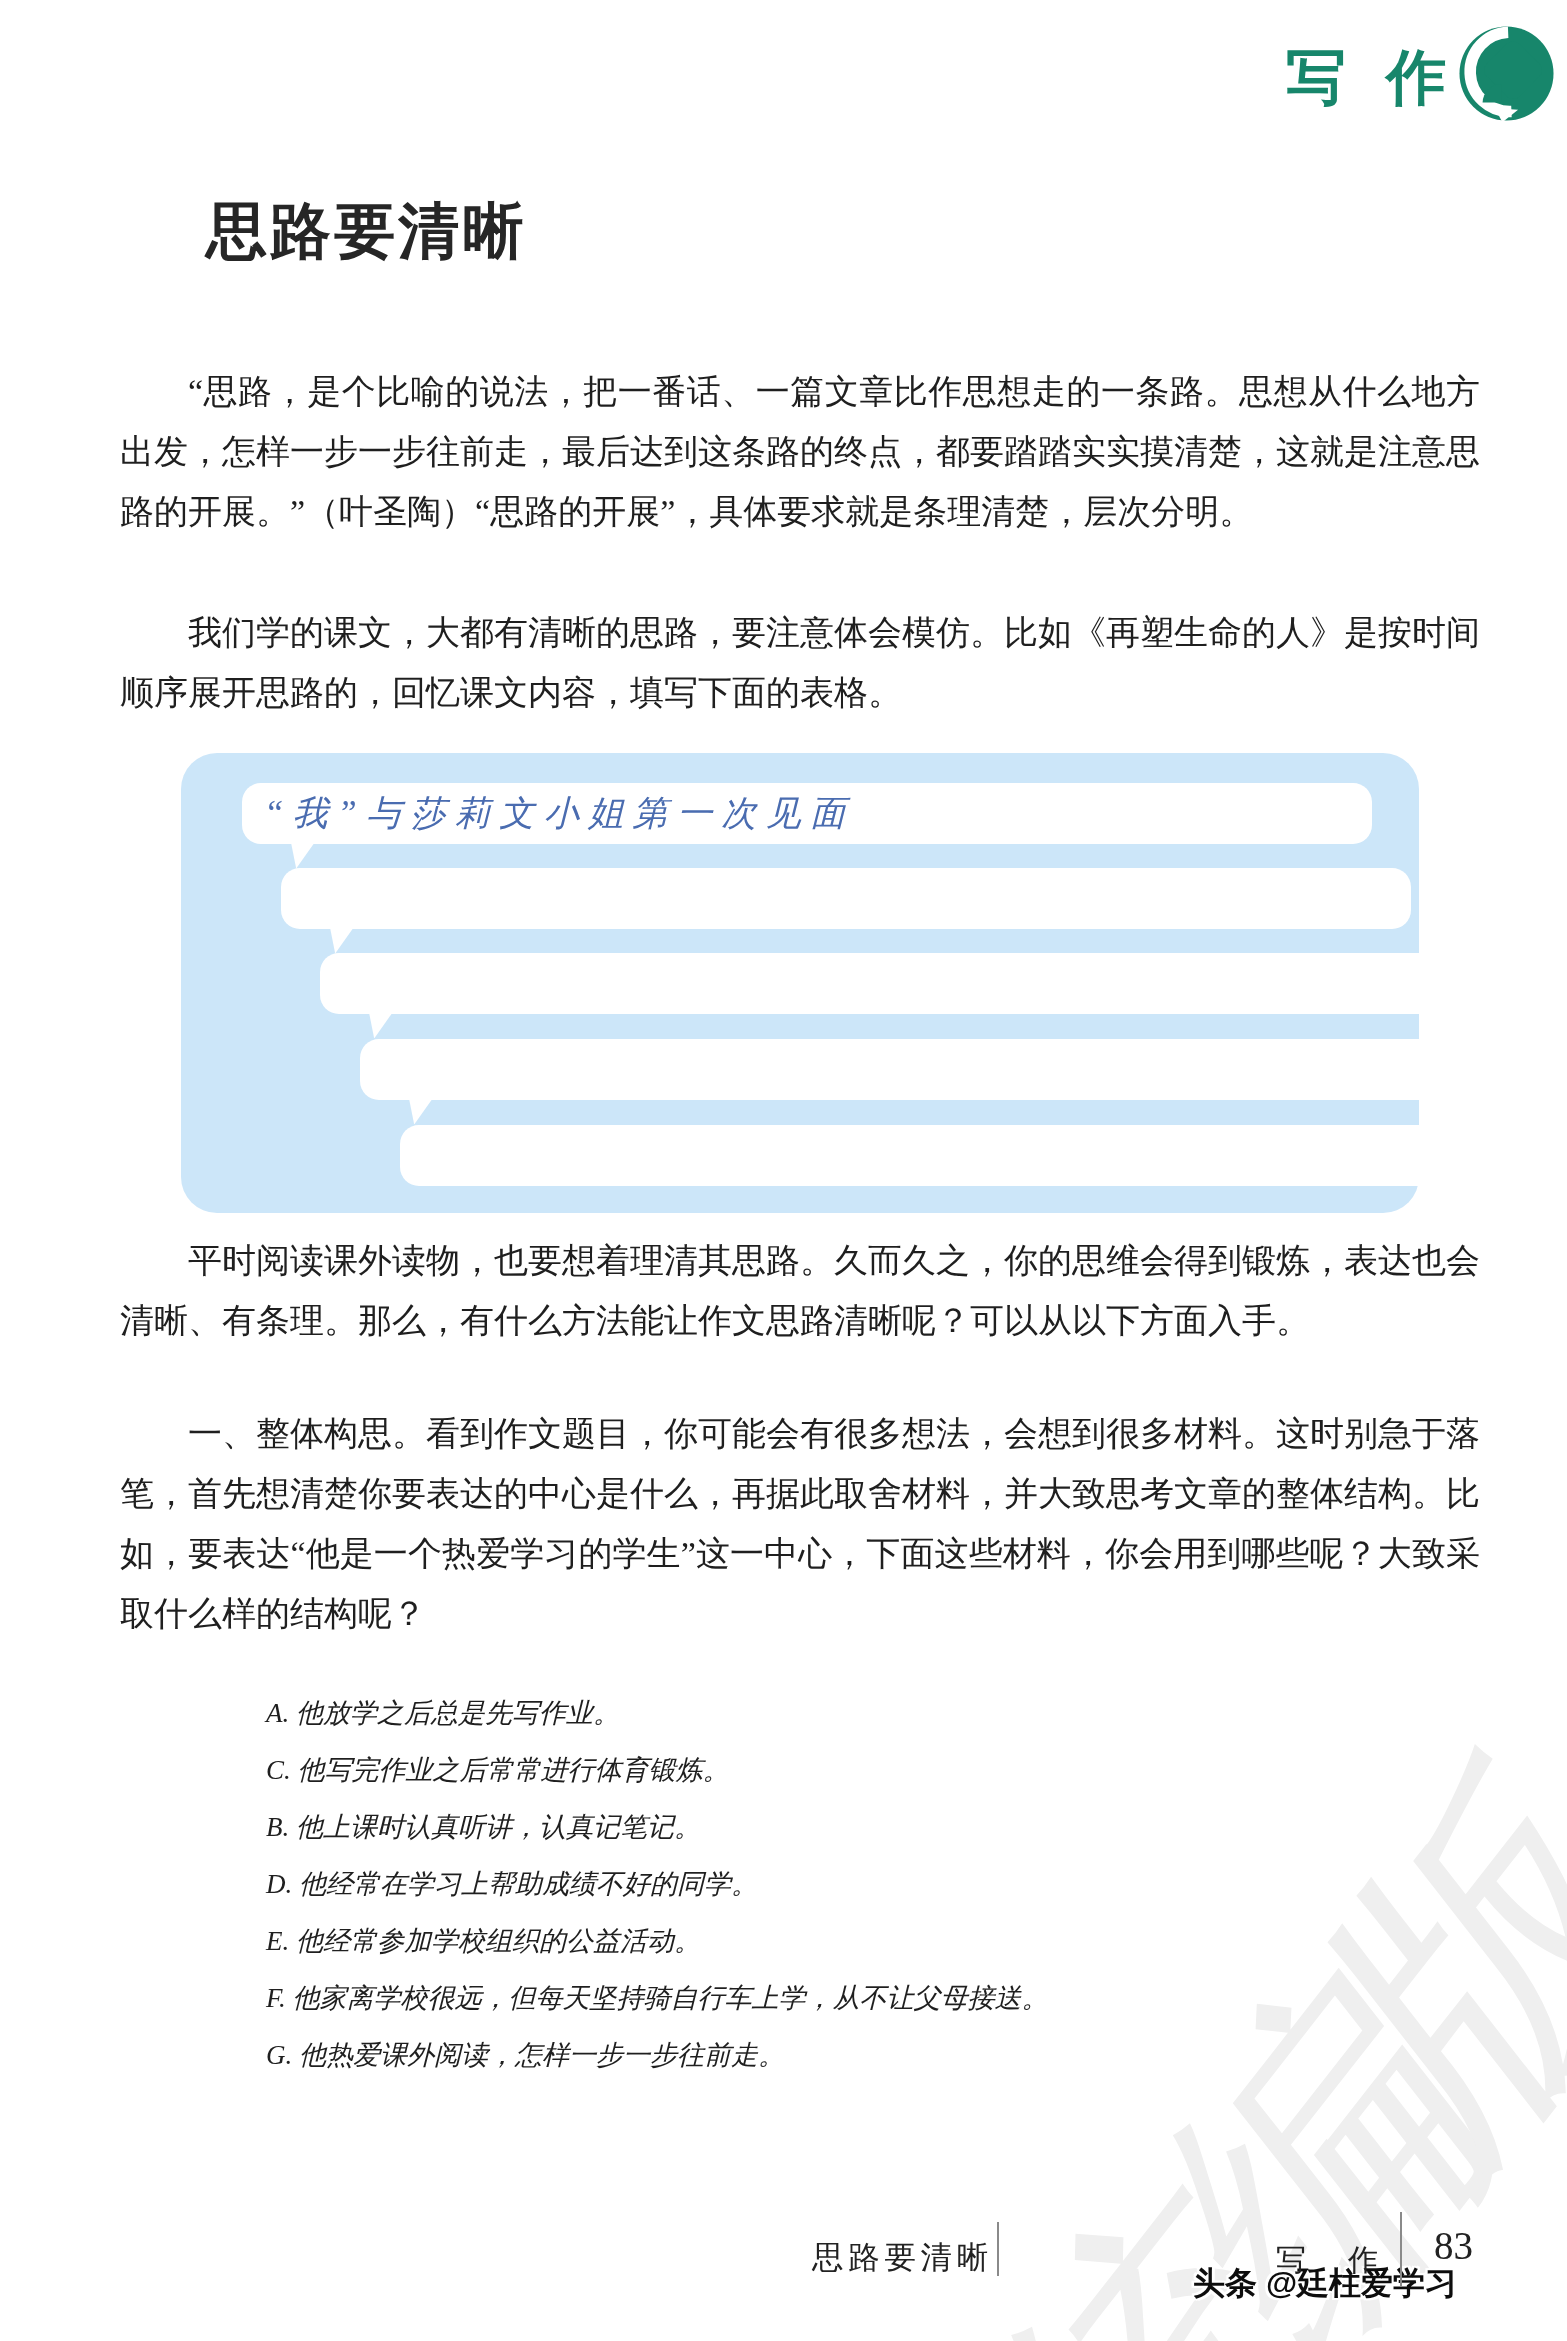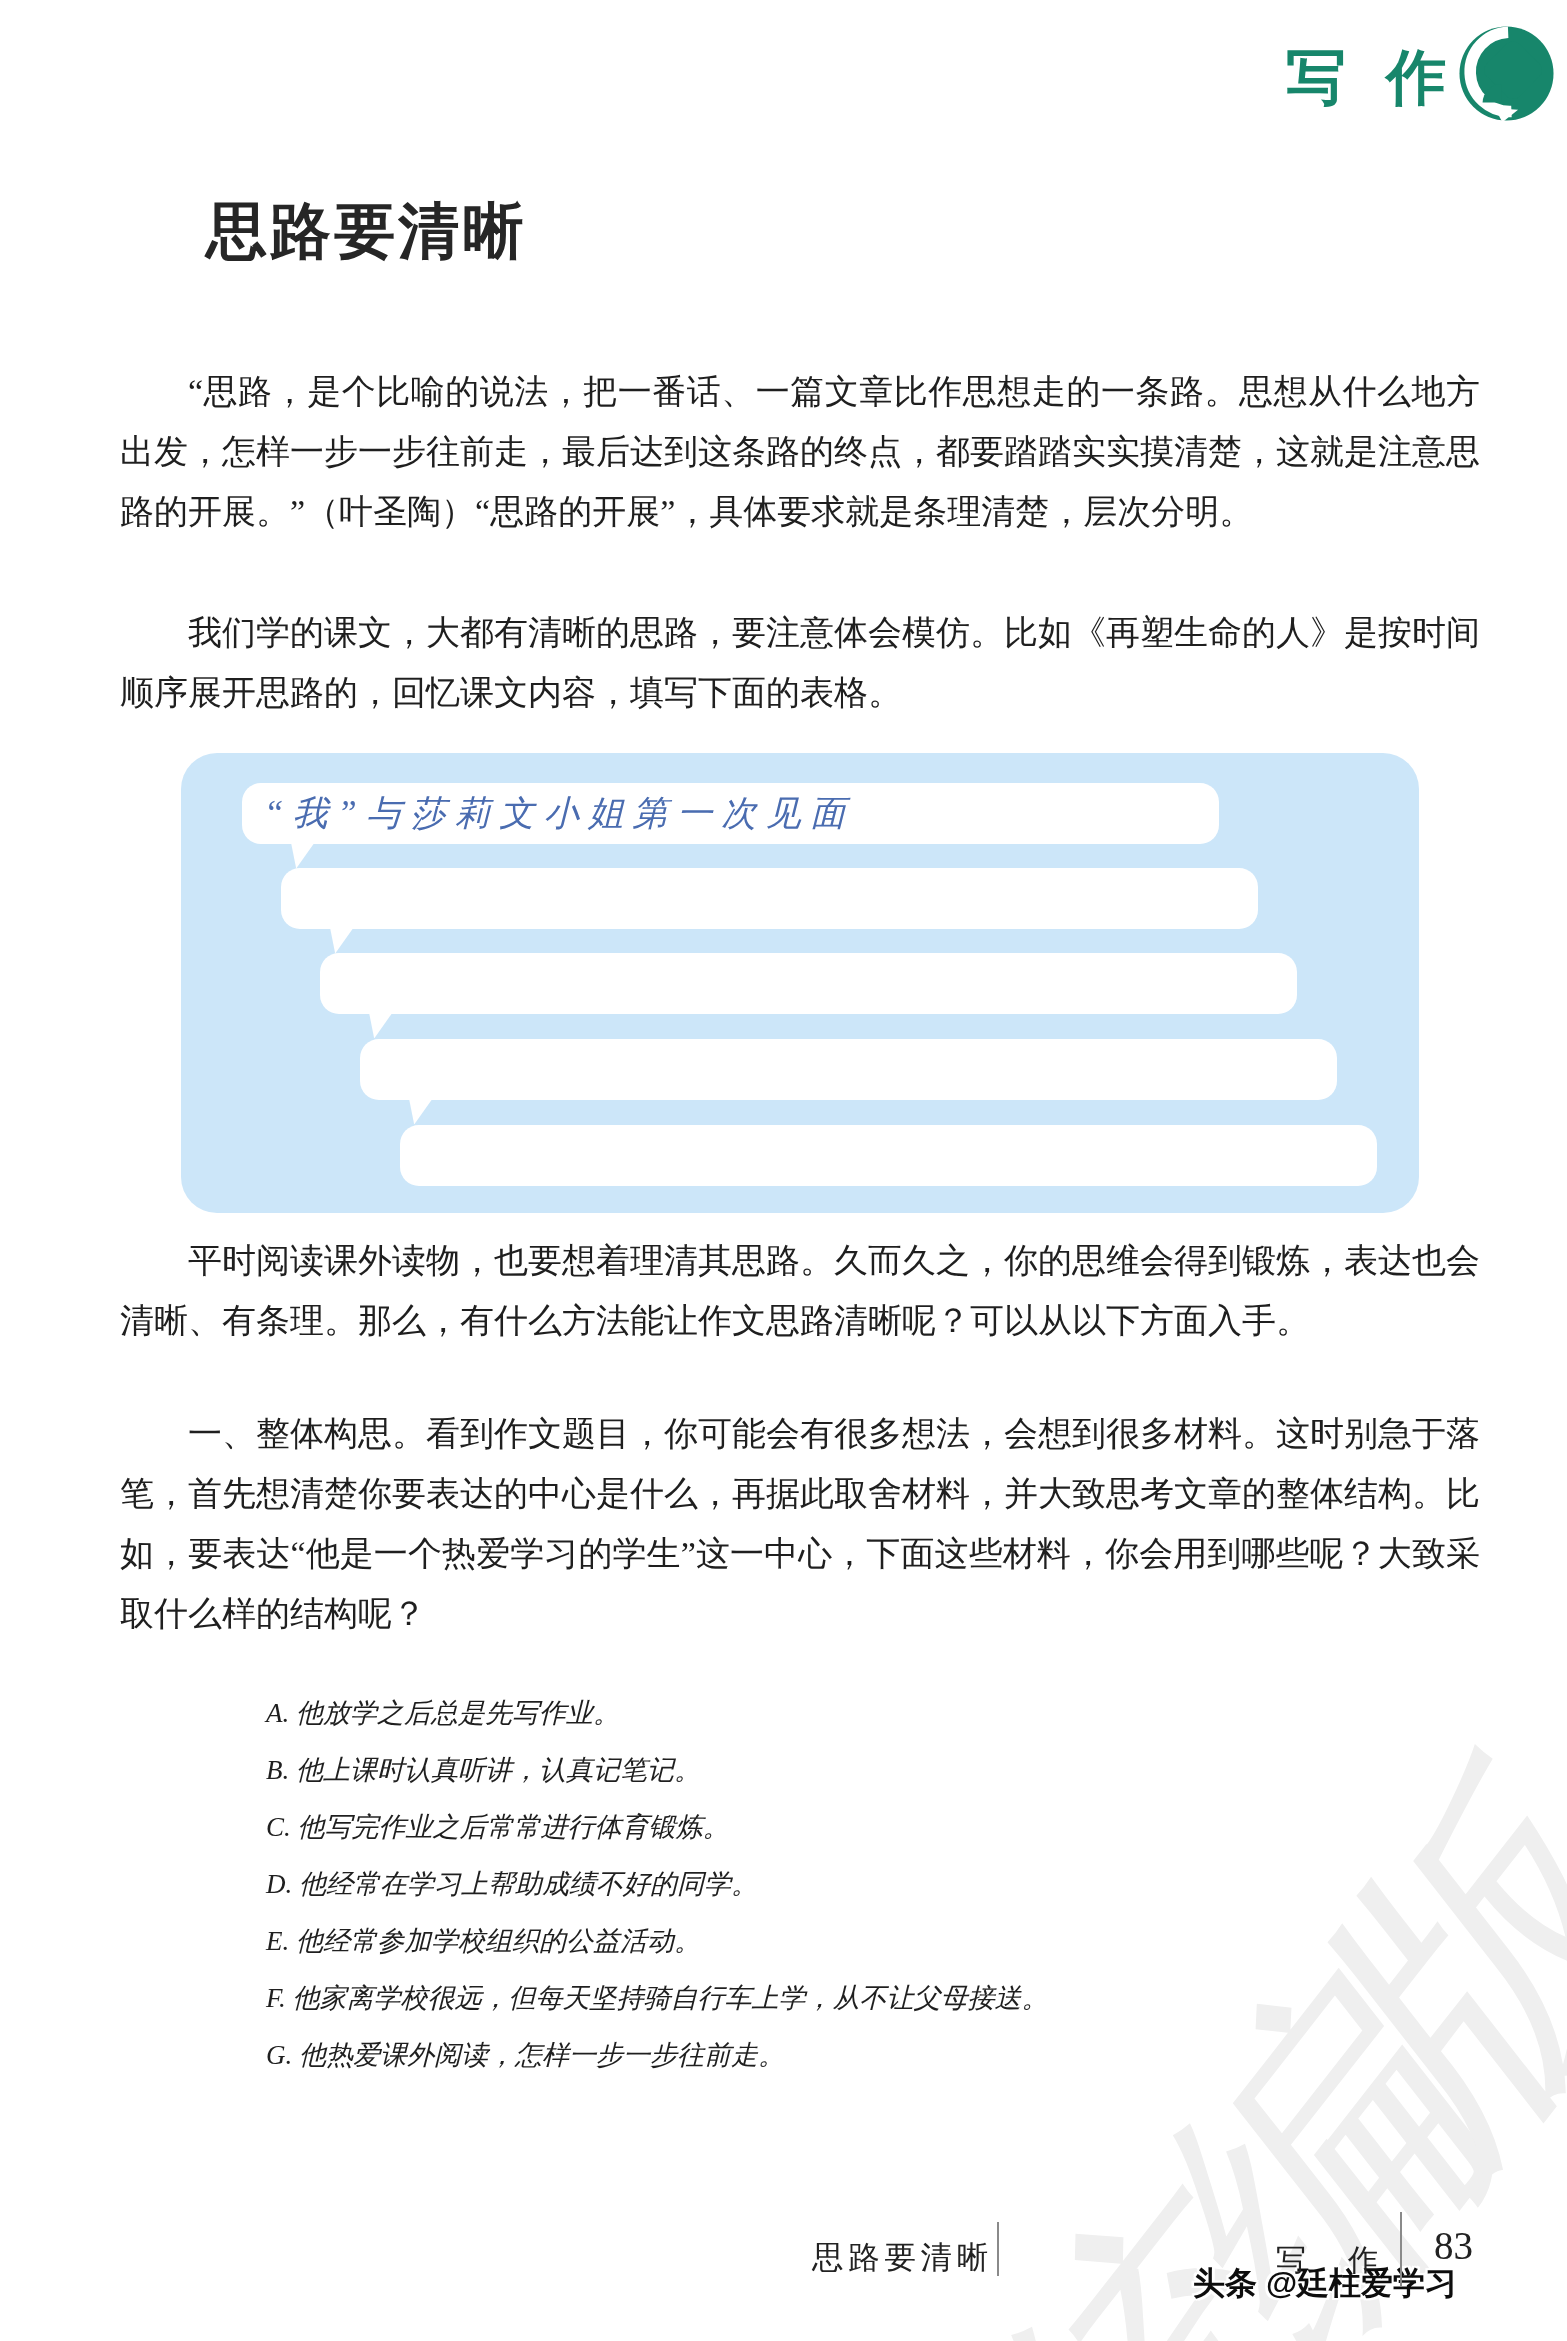--- a/index.html
+++ b/index.html
@@ -35,21 +35,21 @@
   #p2{top:603px;}
   #p3{top:1231px;}
   #p4{top:1404px;}
   
   .diagram{
     position:absolute;left:181px;top:753px;
     width:1238px;height:460px;
     background:#cce6f9;border-radius:36px;
   }
   .bubble{
-    position:absolute;height:61px;width:977px;
+    position:absolute;height:61px;width:1130px;
     background:#ffffff;border-radius:19px;
   }
   .bubble .tail{
     position:absolute;left:49px;bottom:-24.4px;
     width:23.6px;height:26px;background:#ffffff;
     clip-path:polygon(0 0,100% 0,22% 100%);
   }
   #bubble-1{left:61px;top:30px;}
   #bubble-2{left:100px;top:115px;}
   #bubble-3{left:139px;top:200px;}
@@ -155,22 +155,22 @@
     <div class="bubble" id="bubble-5">
       <span class="bubble-text"></span>
     </div>
   </div>
 
   <div class="para" id="p3">平时阅读课外读物，也要想着理清其思路。久而久之，你的思维会得到锻炼，表达也会清晰、有条理。那么，有什么方法能让作文思路清晰呢？可以从以下方面入手。</div>
   <div class="para" id="p4">一、整体构思。看到作文题目，你可能会有很多想法，会想到很多材料。这时别急于落笔，首先想清楚你要表达的中心是什么，再据此取舍材料，并大致思考文章的整体结构。比如，要表达“他是一个热爱学习的学生”这一中心，下面这些材料，你会用到哪些呢？大致采取什么样的结构呢？</div>
 
   <div class="materials">
     <div class="material-item">A. 他放学之后总是先写作业。</div>
+    <div class="material-item">C. 他写完作业之后常常进行体育锻炼。</div>
     <div class="material-item">B. 他上课时认真听讲，认真记笔记。</div>
-    <div class="material-item">C. 他写完作业之后常常进行体育锻炼。</div>
     <div class="material-item">D. 他经常在学习上帮助成绩不好的同学。</div>
     <div class="material-item">E. 他经常参加学校组织的公益活动。</div>
     <div class="material-item">F. 他家离学校很远，但每天坚持骑自行车上学，从不让父母接送。</div>
     <div class="material-item">G. 他热爱课外阅读，怎样一步一步往前走。</div>
   </div>
 
   <div class="edition-watermark">统编版</div>
   <div class="credit-watermark">头条 @廷柱爱学习</div>
 
   <div class="footer-chapter">思路要清晰</div>

